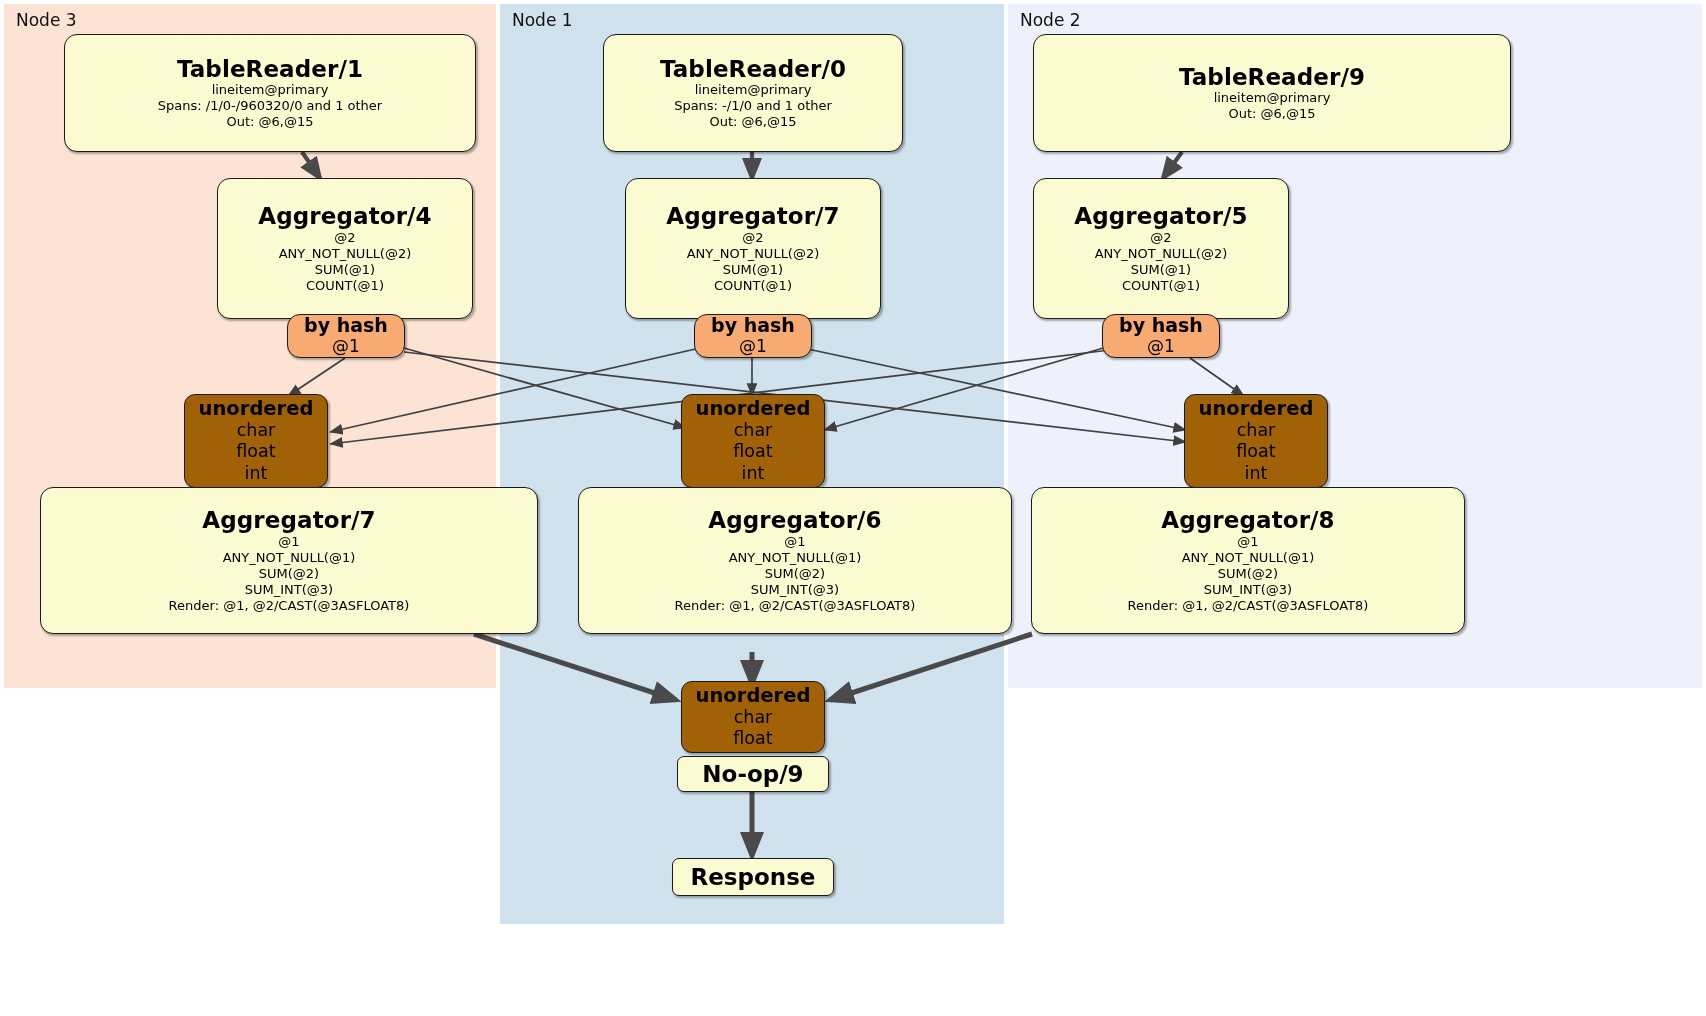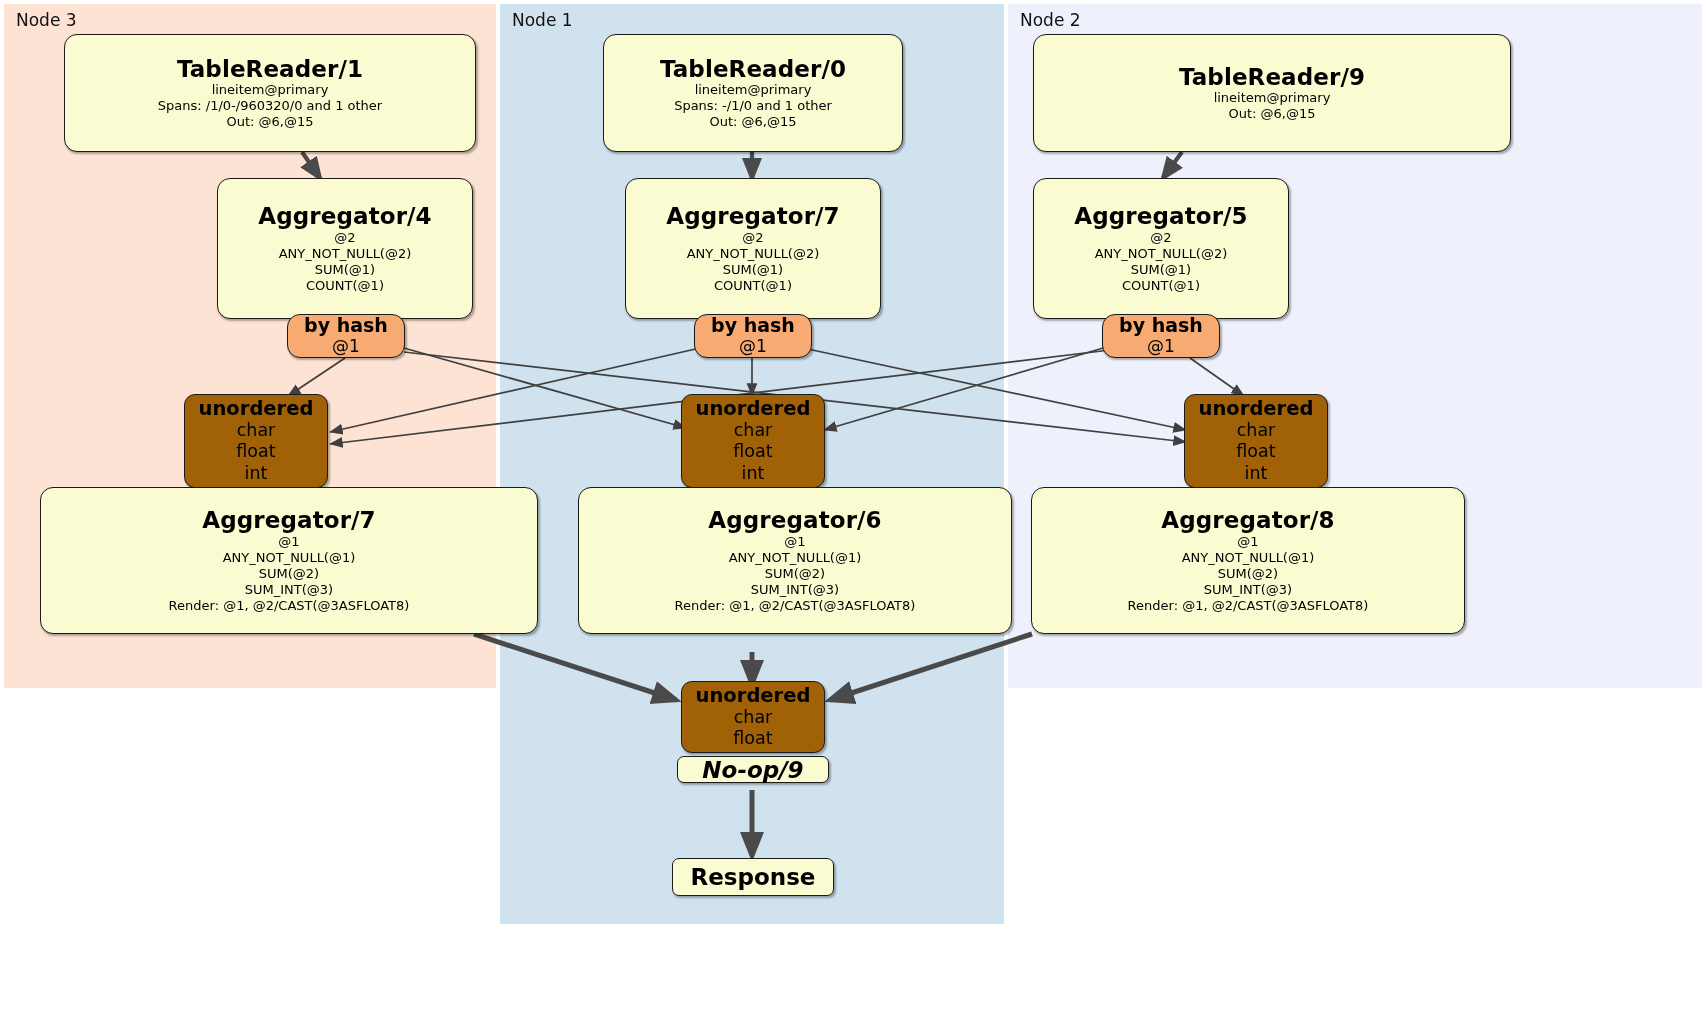--- a/index.html
+++ b/index.html
@@ -199,17 +199,17 @@
     <div class="node-line">SUM_INT(@3)</div>
     <div class="node-line">Render: @1, @2/CAST(@3ASFLOAT8)</div>
   </div>
 
   <div class="sync" style="left:681px;top:681px;width:144px;height:72px;">
     <div class="sync-title">unordered</div>
     <div class="sync-line">char</div>
     <div class="sync-line">float</div>
   </div>
 
-  <div class="term" style="left:677px;top:756px;width:152px;height:27px;font-style:italic;">No-op/9</div>
+  <div class="term" style="left:677px;top:756px;width:152px;height:36px;">No-op/9</div>
 
   <div class="term" style="left:672px;top:858px;width:162px;height:38px;">Response</div>
 
 </div>
 
 </body></html>

